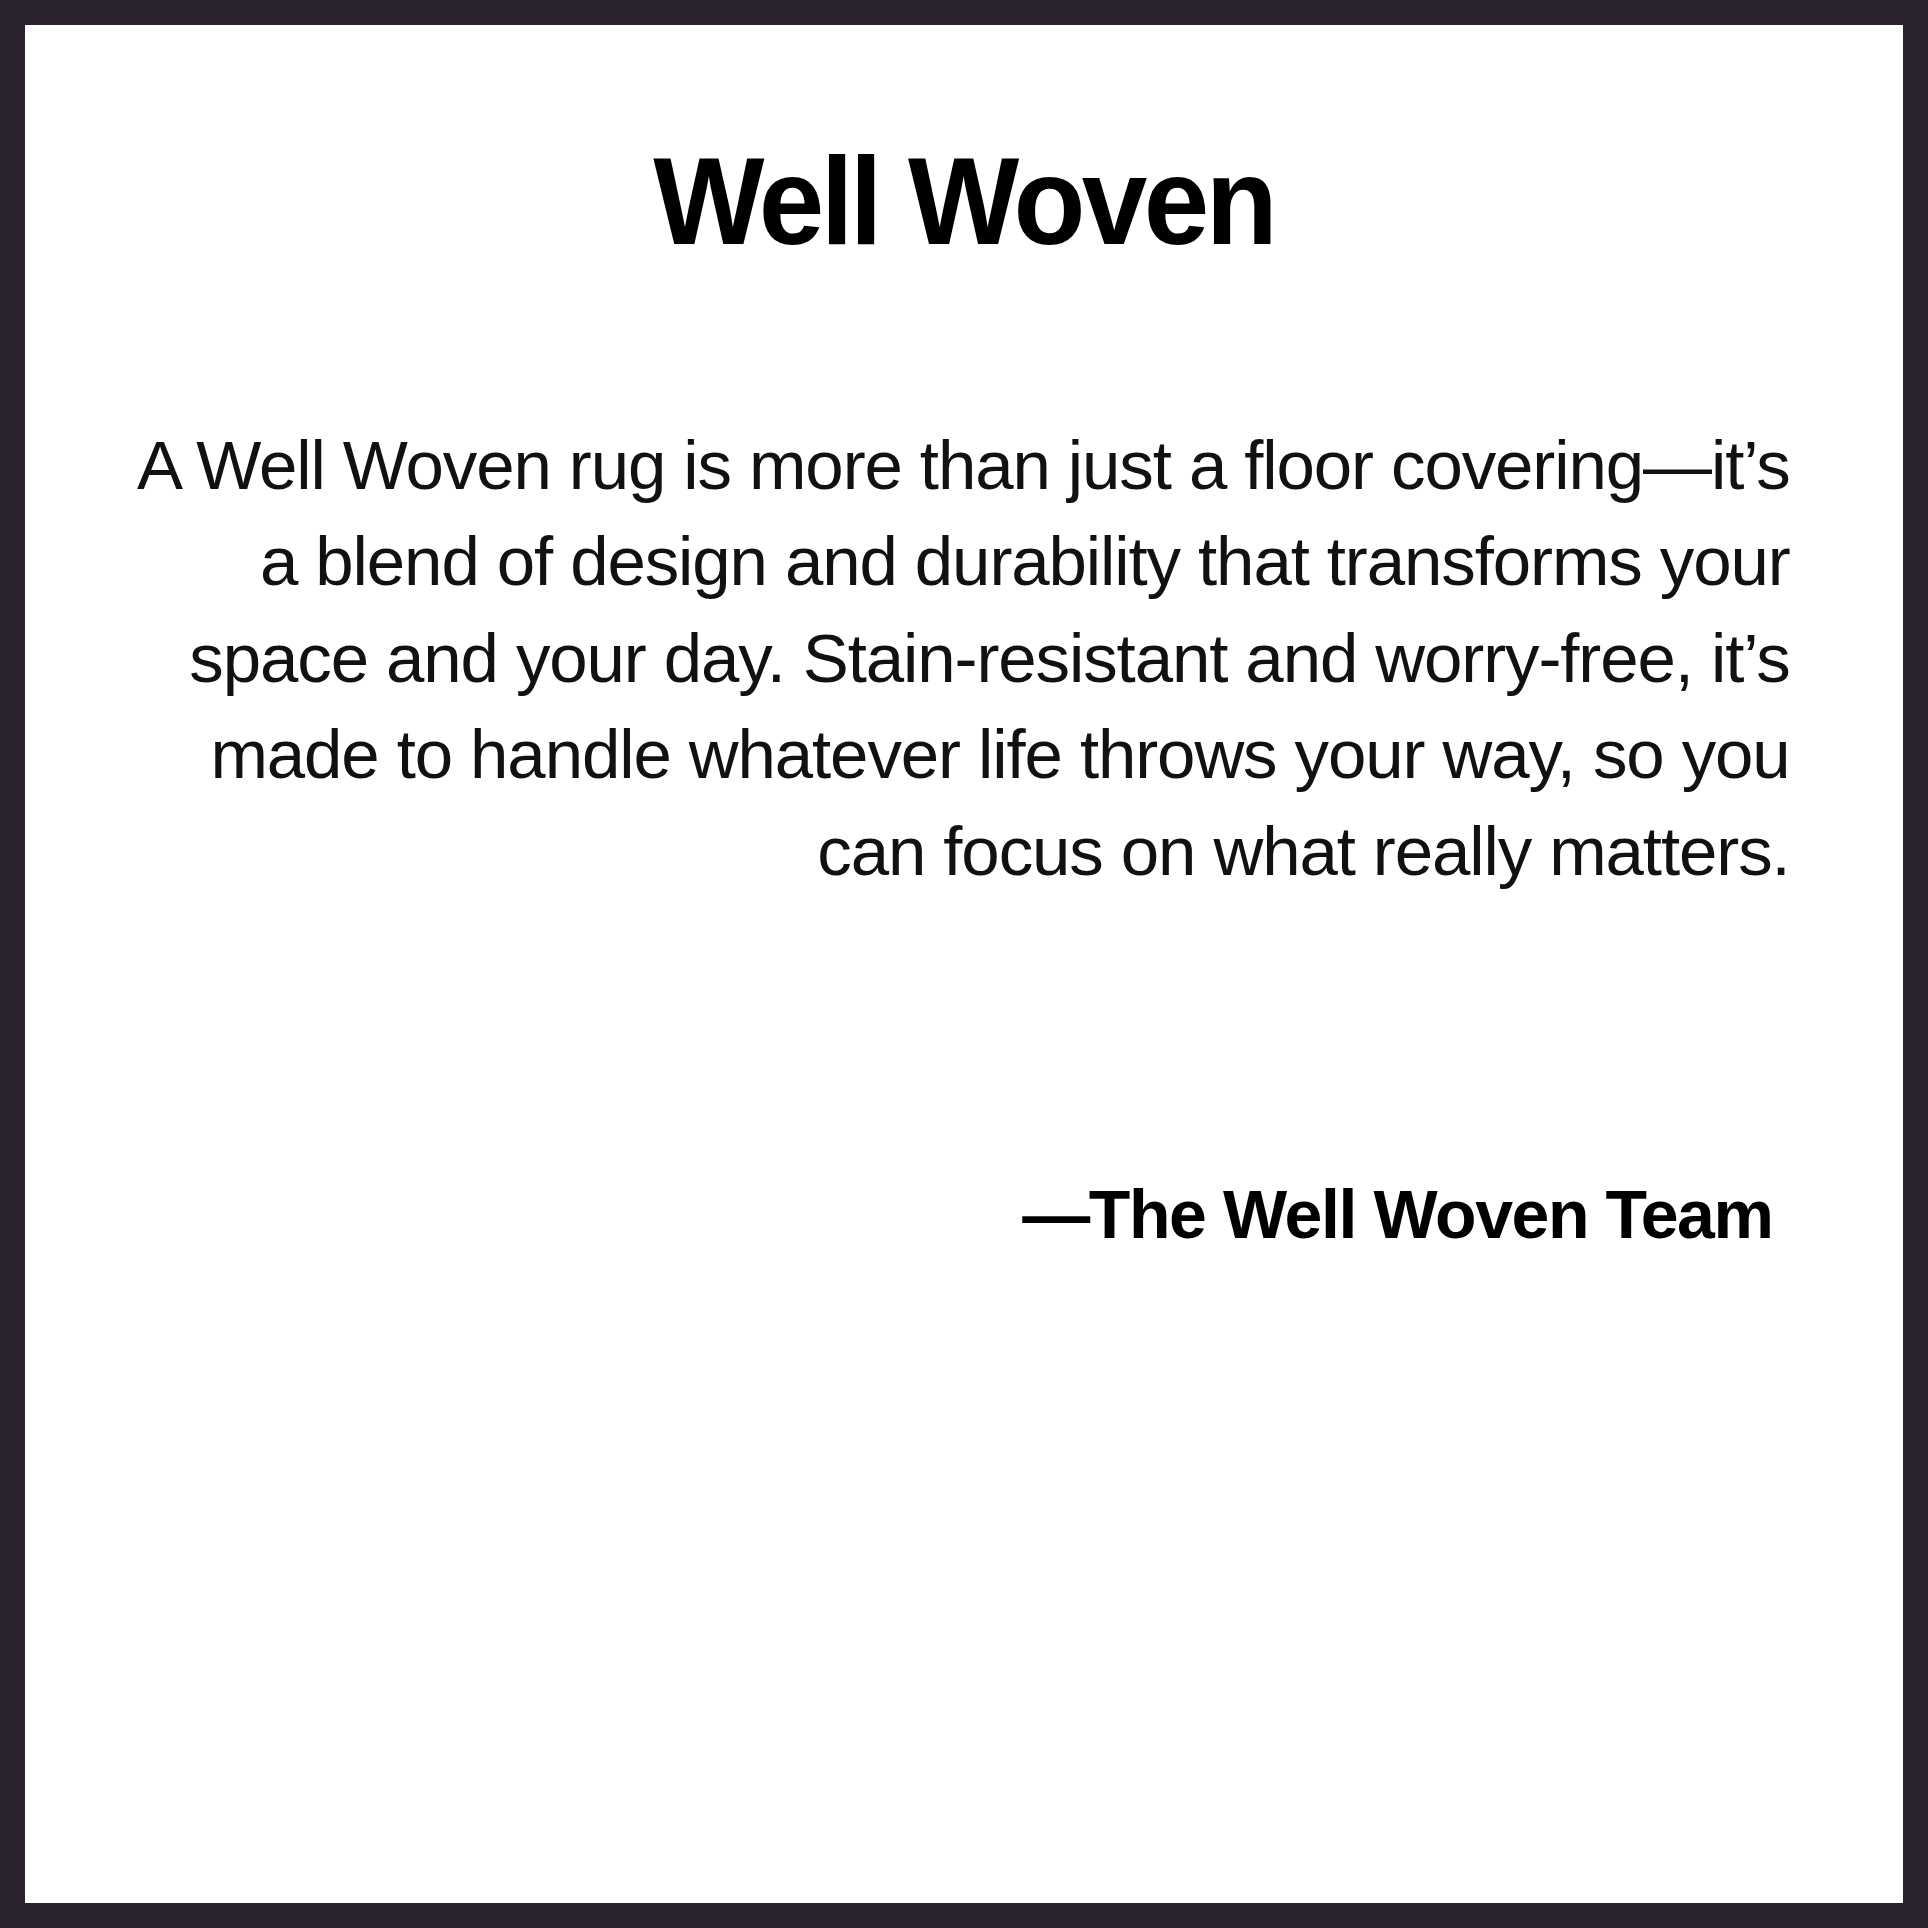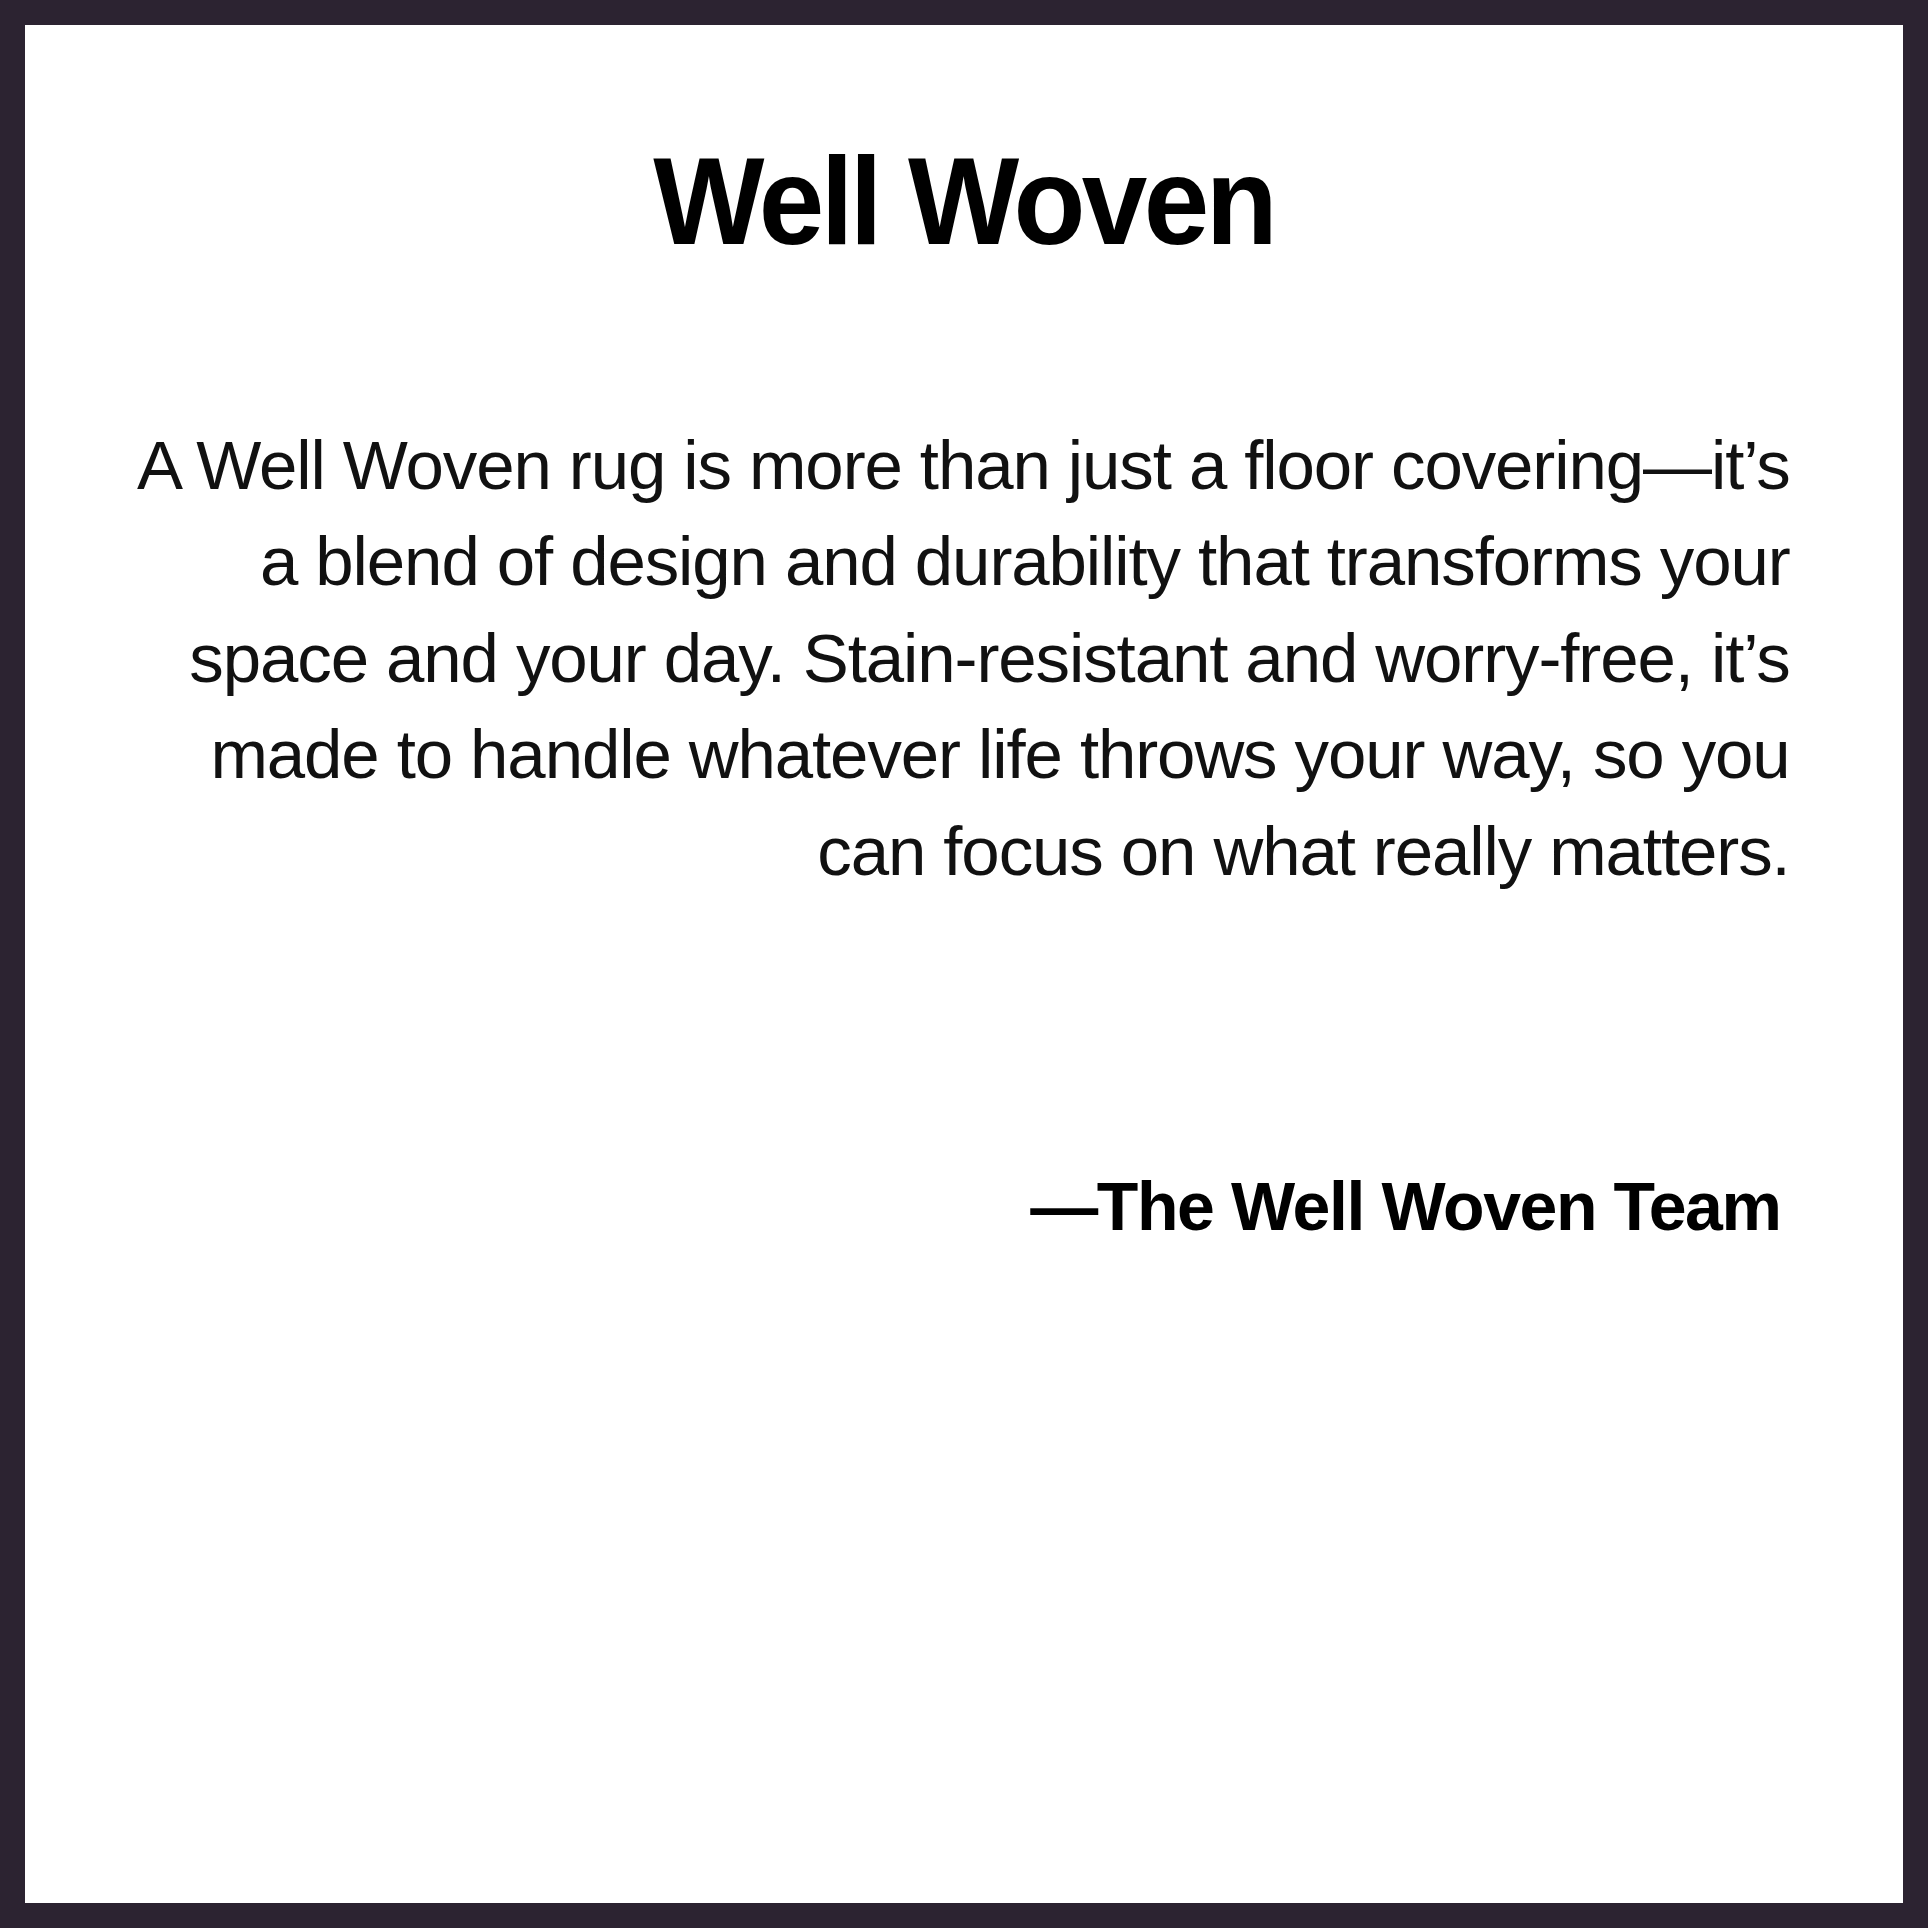--- a/index.html
+++ b/index.html
@@ -75,21 +75,21 @@
 
   .signature-wrap {
     box-sizing: border-box;
     padding: 0 122px 0 111px;
     margin-top: 160px;
     text-align: right;
   }
 
   .signature {
     display: inline-block;
-    margin: 0;
+    margin: 8px;
     font-family: "Liberation Sans", sans-serif;
     font-weight: 700;
     font-size: 68px;
     line-height: 1.2;
     letter-spacing: -1.4px;
     color: #000000;
     white-space: nowrap;
   }
 </style>
 </head>

